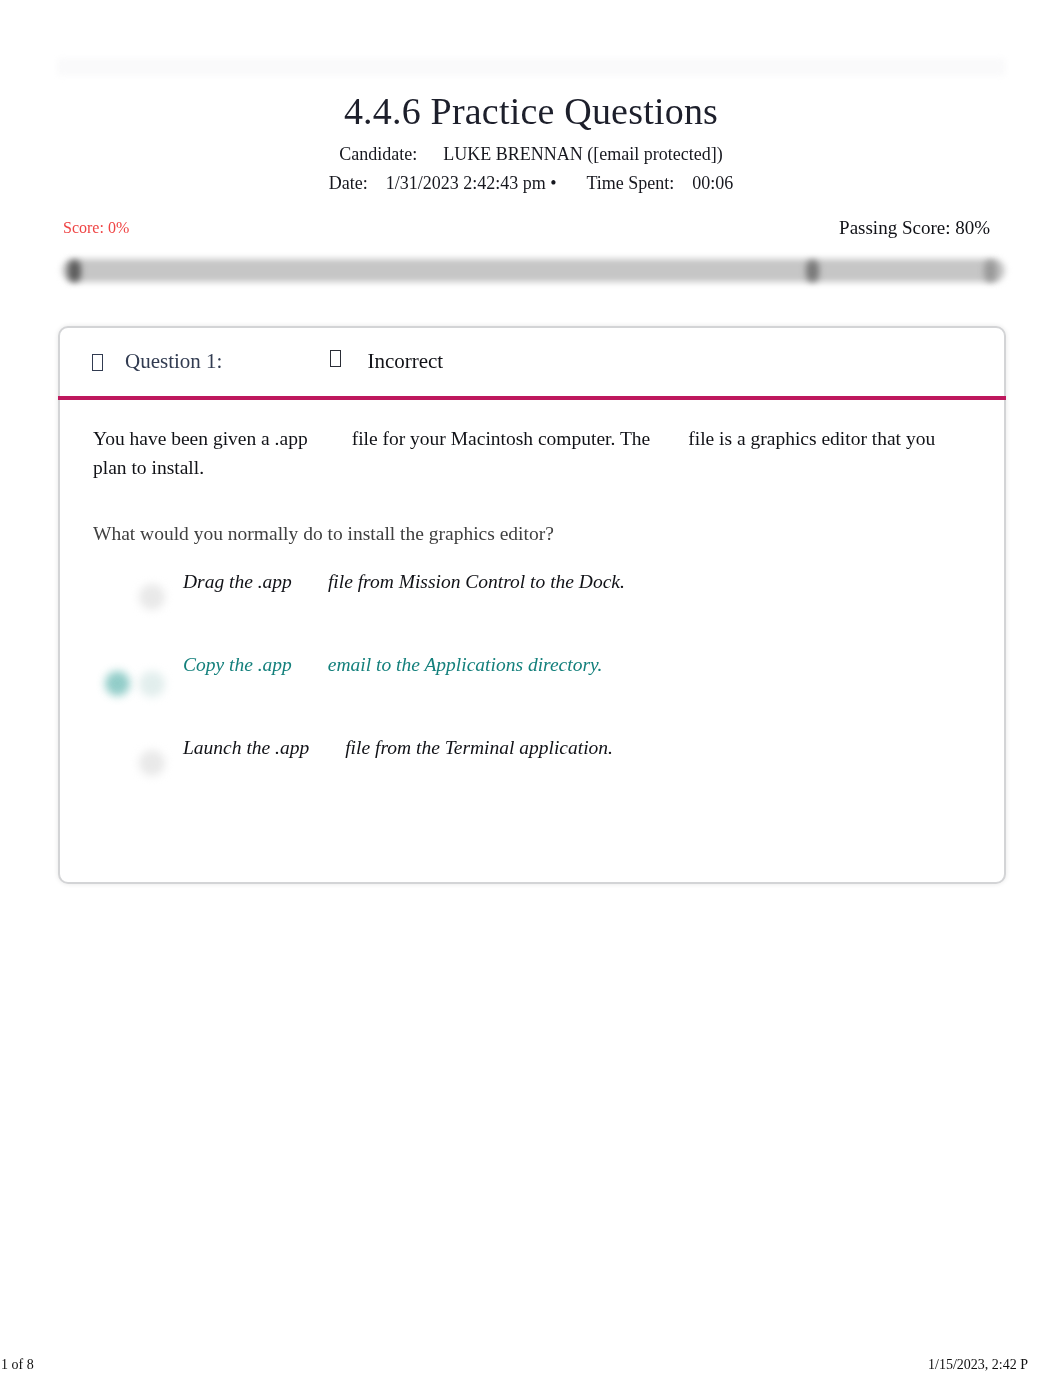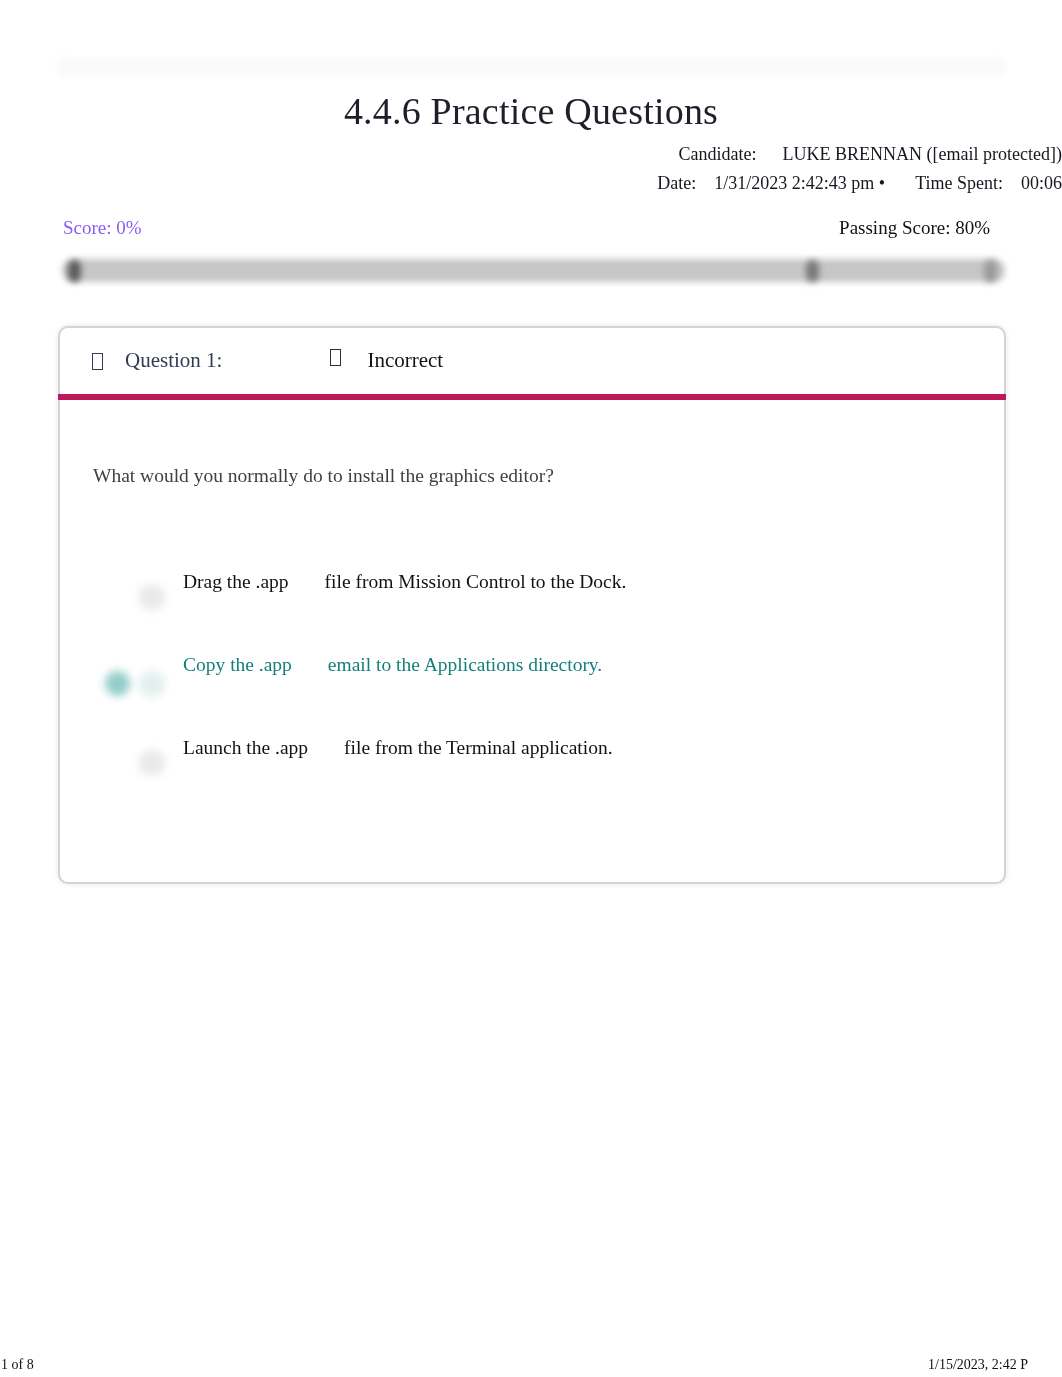--- a/index.html
+++ b/index.html
@@ -37,40 +37,40 @@
     text-align: center;
     font-size: 38px;
     line-height: 50px;
     color: #1d1f2b;
     letter-spacing: 0.2px;
   }
   .meta-line {
     position: absolute;
     left: 0;
     right: 0;
-    text-align: right;
+    text-align: center;
     font-size: 18px;
     line-height: 24px;
     color: #17181f;
   }
   .meta-candidate { top: 142px; }
   .meta-date { top: 171px; }
   .meta-label { }
   .meta-gap-sm { display: inline-block; width: 18px; }
   .meta-gap-md { display: inline-block; width: 26px; }
   .meta-gap-lg { display: inline-block; width: 30px; }
 
   
   .score-left {
     position: absolute;
     left: 63px;
     top: 216px;
-    font-size: 19px;
+    font-size: 16px;
     line-height: 24px;
-    color: #8b5cf6;
+    color: #ef4444;
   }
   .score-right {
     position: absolute;
     right: 72px;
     top: 216px;
     font-size: 19px;
     line-height: 24px;
     color: #111217;
   }
 
@@ -121,21 +121,21 @@
   }
   .card-head {
     position: absolute;
     left: 58px;
     top: 326px;
     width: 948px;
     height: 74px;
     box-sizing: border-box;
     display: flex;
     align-items: center;
-    border-bottom: 6px solid #be185d;
+    border-bottom: 4px solid #be185d;
     border-radius: 10px 10px 0 0;
   }
   .q-number {
     margin-left: 34px;
     font-size: 21px;
     color: #313b51;
     display: flex;
     align-items: center;
   }
   .tofu {
@@ -175,20 +175,21 @@
     line-height: 29px;
     color: #404040;
   }
 
   
   .options {
     position: absolute;
     left: 93px;
     top: 566px;
     width: 860px;
+    font-style: italic;
   }
   .option {
     position: relative;
     min-height: 42px;
     margin-bottom: 41px;
   }
   .option:last-child { margin-bottom: 0; }
   .opt-marker {
     position: absolute;
     left: 46px;
@@ -280,20 +281,24 @@
     <span class="tofu"></span>
     <span>Question 1:</span>
   </div>
   <div class="q-status">
     <span class="tofu"></span>
     <span>Incorrect</span>
   </div>
 </div>
 
 <div class="q-body">
+  <div class="q-text">
+    <span>You have been given a .app</span><span class="gap"></span><span>file for your Macintosh computer. The</span><span class="gap-sm"></span><span>file is a graphics editor</span>
+    <span>that you plan to install.</span>
+  </div>
   <div class="q-prompt">What would you normally do to install the graphics editor?</div>
 </div>
 
 <div class="options">
 
   <div class="option">
     <span class="opt-marker"></span>
     <div class="opt-text">
       <span>Drag the .app</span><span class="gap"></span><span>file from Mission Control to the Dock.</span>
     </div>

